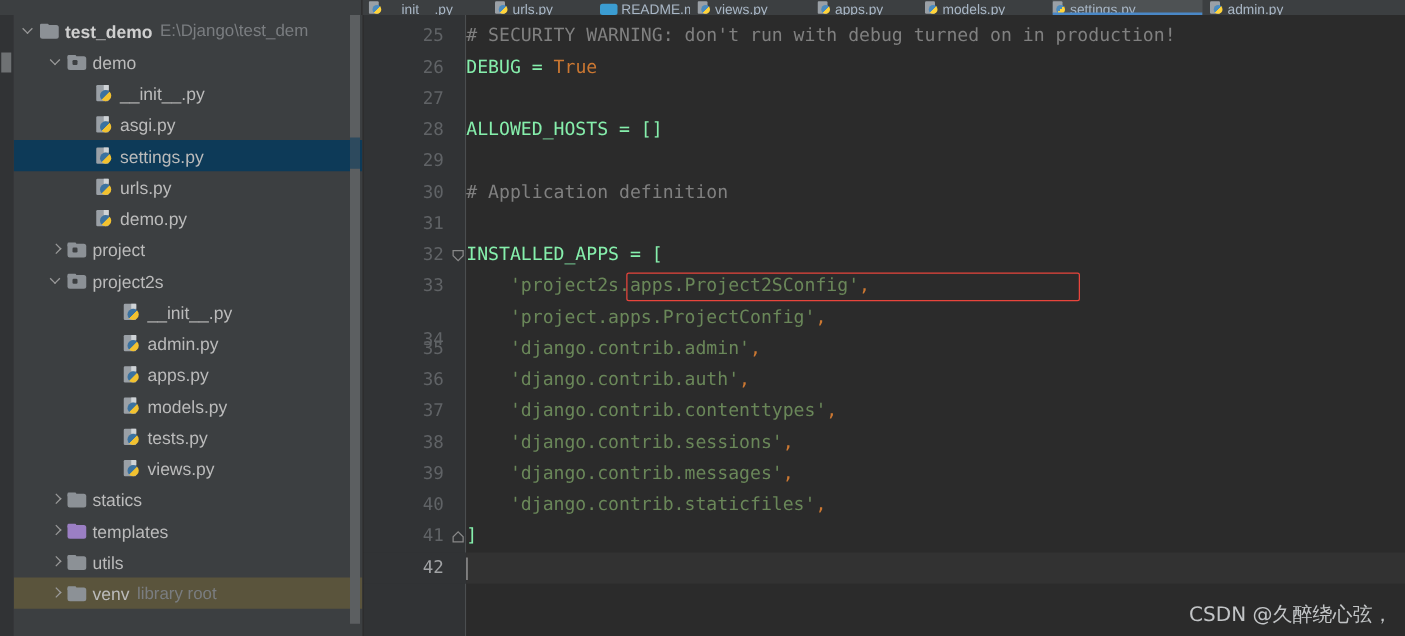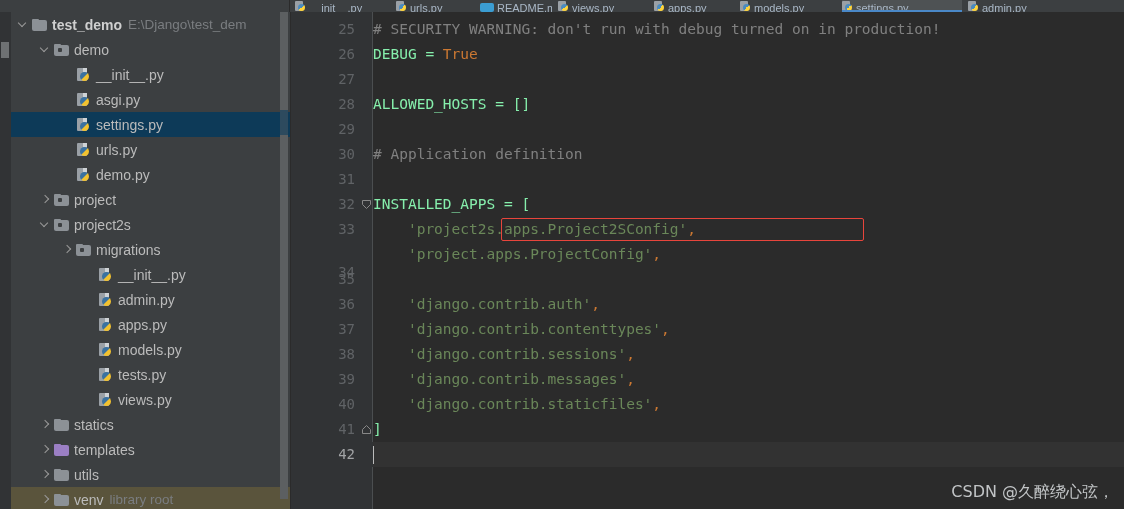--- a/index.html
+++ b/index.html
@@ -310,29 +310,20 @@
           <span class="lbl">project</span>
         </div>
         <div class="row" style="padding-left: 28px;">
           <span class="arrow down">
             <i></i>
           </span>
           <span class="folder module">
             <span class="dot"></span>
           </span>
           <span class="lbl">project2s</span>
-        </div>
-        <div class="row" style="padding-left: 50px;">
-          <span class="arrow right">
-            <i></i>
-          </span>
-          <span class="folder module">
-            <span class="dot"></span>
-          </span>
-          <span class="lbl">migrations</span>
         </div>
         <div class="row" style="padding-left: 72px;">
           <span class="arrow none"></span>
           <span class="pyfile">
             <span class="sheet"></span>
             <span class="fold"></span>
             <span class="snake"></span>
           </span>
           <span class="lbl">__init__.py</span>
         </div>
@@ -424,20 +415,21 @@
         <div class="cline" style="top: 5px;"><span class="cmt"># SECURITY WARNING: don't run with debug turned on in production!</span></div>
         <div class="cline" style="top: 30px;"><span class="punc">DEBUG = </span><span class="kw">True</span></div>
         <div class="cline" style="top: 55px;"></div>
         <div class="cline" style="top: 80px;"><span class="punc">ALLOWED_HOSTS = []</span></div>
         <div class="cline" style="top: 105px;"></div>
         <div class="cline" style="top: 130px;"><span class="cmt"># Application definition</span></div>
         <div class="cline" style="top: 155px;"></div>
         <div class="cline" style="top: 180px;"><span class="punc">INSTALLED_APPS = [</span></div>
         <div class="cline" style="top: 205px;"><span class="str">    'project2s.apps.Project2SConfig'</span><span class="comma">,</span></div>
         <div class="cline" style="top: 230px;"><span class="str">    'project.apps.ProjectConfig'</span><span class="comma">,</span></div>
+        <div class="cline" style="top: 255px;"><span class="str">    'django.contrib.admin'</span><span class="comma">,</span></div>
         <div class="cline" style="top: 280px;"><span class="str">    'django.contrib.auth'</span><span class="comma">,</span></div>
         <div class="cline" style="top: 305px;"><span class="str">    'django.contrib.contenttypes'</span><span class="comma">,</span></div>
         <div class="cline" style="top: 330px;"><span class="str">    'django.contrib.sessions'</span><span class="comma">,</span></div>
         <div class="cline" style="top: 355px;"><span class="str">    'django.contrib.messages'</span><span class="comma">,</span></div>
         <div class="cline" style="top: 380px;"><span class="str">    'django.contrib.staticfiles'</span><span class="comma">,</span></div>
         <div class="cline" style="top: 405px;"><span class="punc">]</span></div>
         <div class="curLineHL" style="top: 430px;"></div>
         <div class="cline" style="top: 430px;"></div>
         <div class="caret" style="left: 0px; top: 434px;"></div>
       </div>

